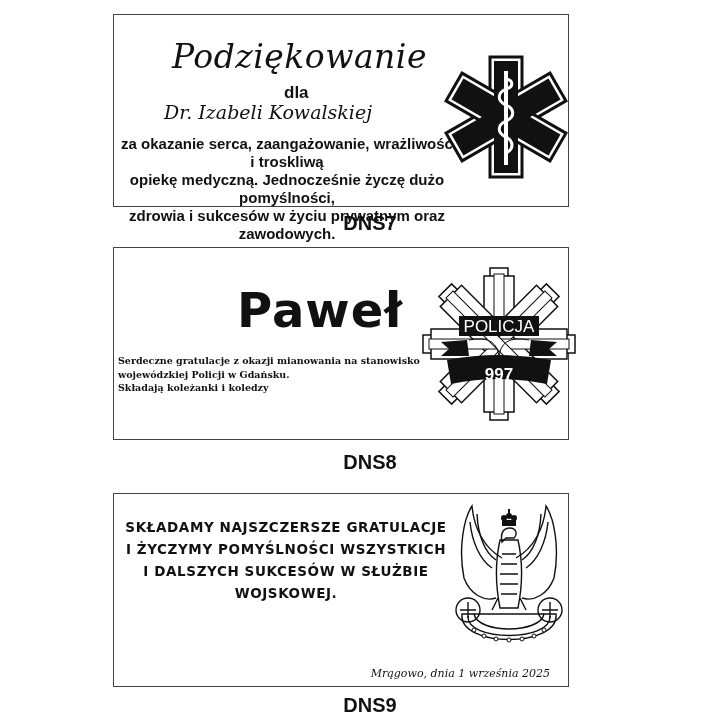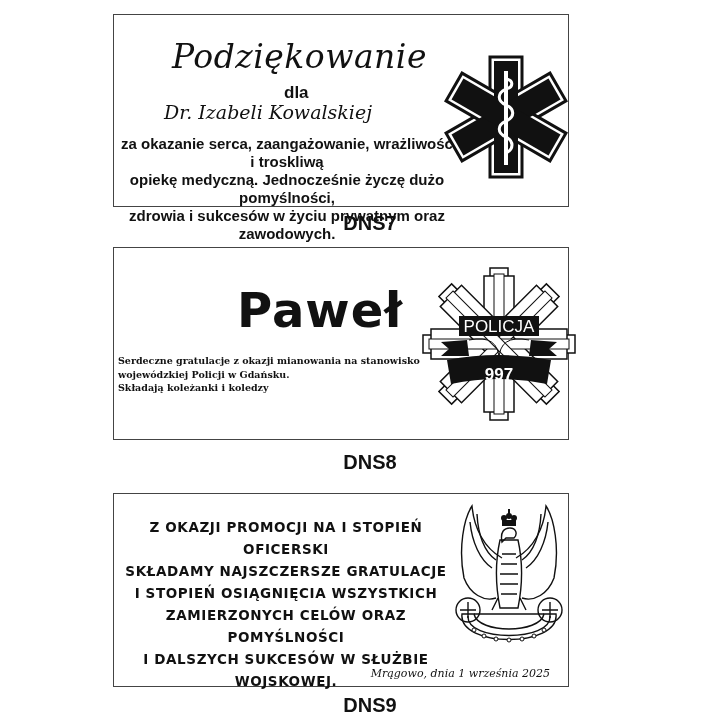--- a/index.html
+++ b/index.html
@@ -89,24 +89,22 @@
       <path d="M28,96 Q80,86 132,96 L128,120 Q80,110 32,120 Z" fill="#111"></path>
       <text x="80" y="116" text-anchor="middle" fill="#fff" font-family="Liberation Sans, sans-serif" font-weight="bold" font-size="17">997</text>
     </svg>
   </div>
 </div>
 <div class="label" style="top:451px;">DNS8</div>
 
 <div class="panel" id="p3">
   <div class="body">
     <div style="height:0"></div>
-    <div>Z OKAZJI PROMOCJI NA I STOPIEŃ OFICERSKI</div>
     <div>SKŁADAMY NAJSZCZERSZE GRATULACJE</div>
-    <div>I STOPIEŃ OSIĄGNIĘCIA WSZYSTKICH</div>
-    <div>ZAMIERZONYCH CELÓW ORAZ POMYŚLNOŚCI</div>
+    <div>I ŻYCZYMY POMYŚLNOŚCI WSZYSTKICH</div>
     <div>I DALSZYCH SUKCESÓW W SŁUŻBIE</div>
     <div>WOJSKOWEJ.</div>
   </div>
   <div class="icon">
     <svg viewBox="0 0 130 158" width="130" height="158">
       <g fill="none" stroke="#111" stroke-width="1.4">
 
         <path d="M58,60 C40,50 30,30 28,8 C20,20 14,50 20,80 C26,96 40,104 52,100"></path>
         <path d="M52,62 C40,54 34,36 33,16"></path>
         <path d="M48,70 C36,62 28,44 26,24"></path>

